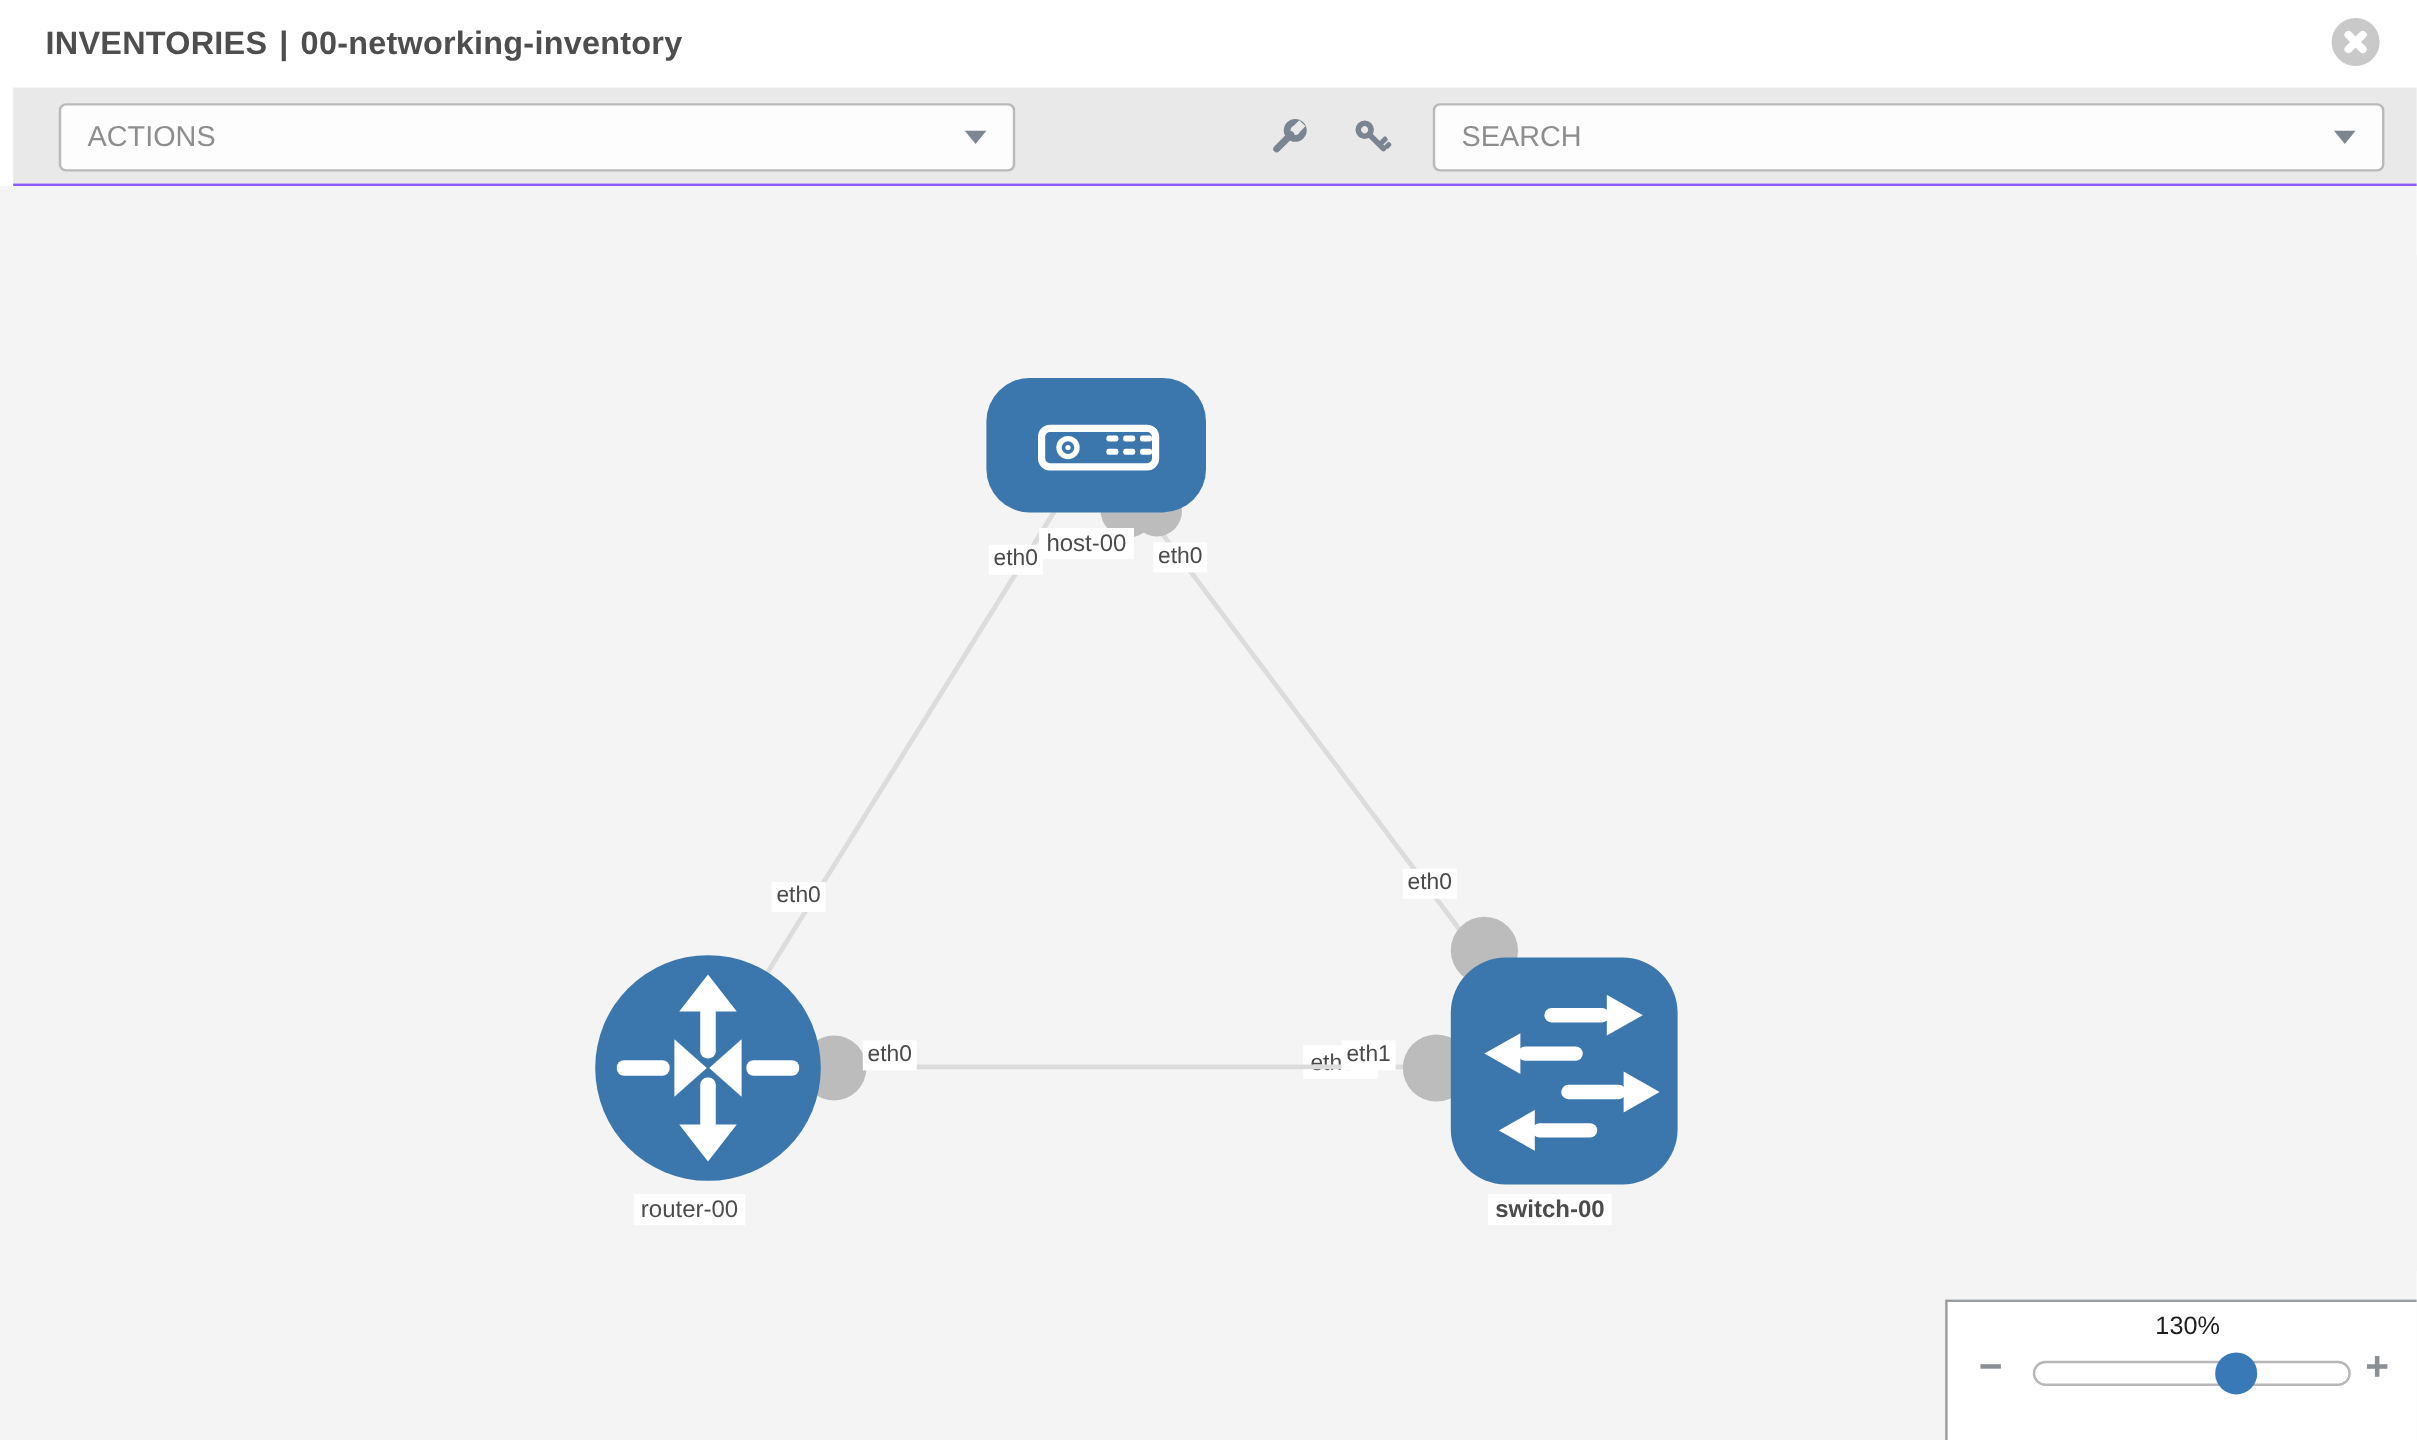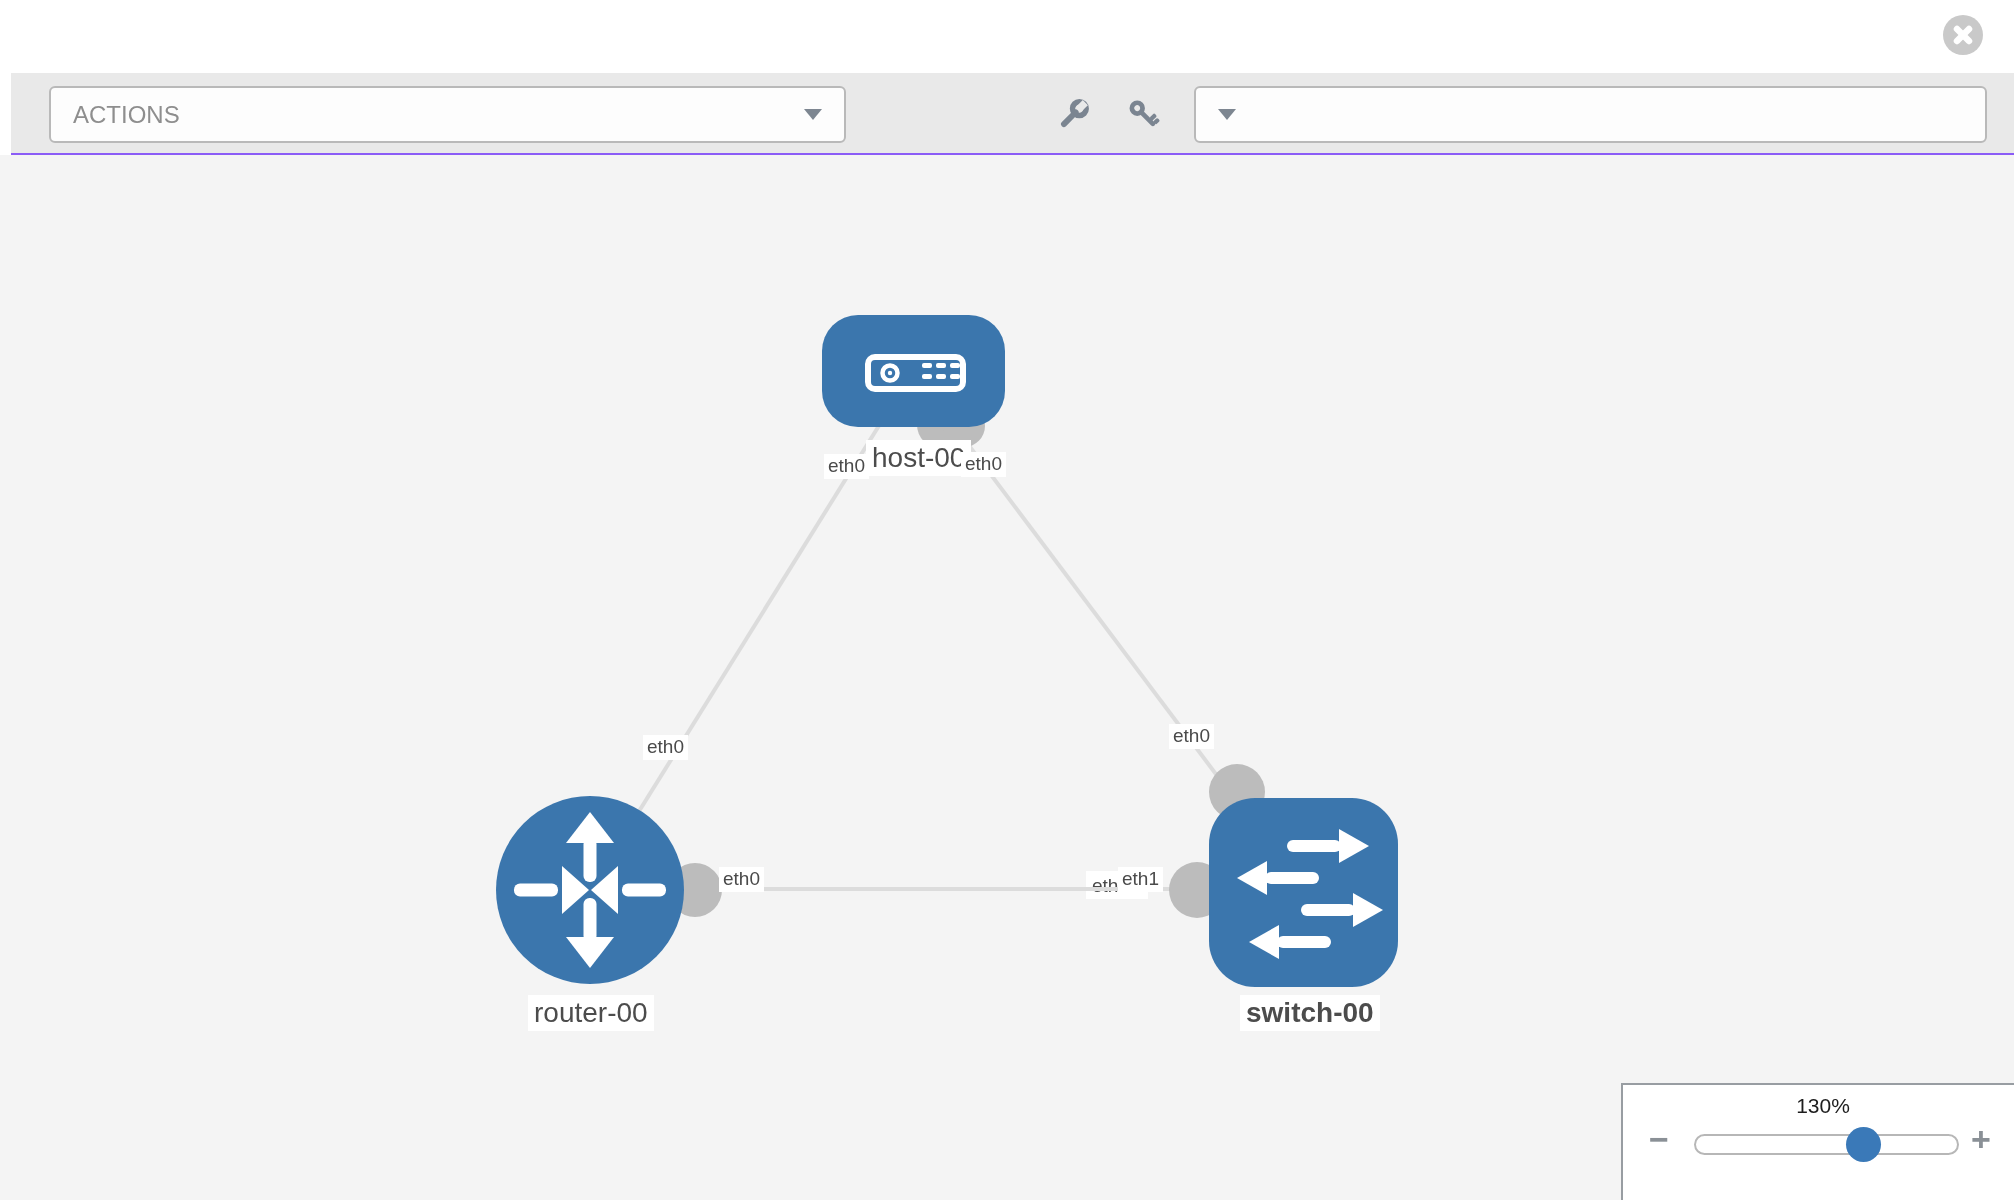--- a/index.html
+++ b/index.html
@@ -44,21 +44,21 @@
   
   .canvas{
     position:absolute;left:0;top:155px;width:2014px;height:1045px;background:#f4f4f4;
   }
   .canvas svg.topology{position:absolute;left:0;top:0;}
 
   .chip{
     position:absolute;background:#ffffff;color:#4a4a4a;white-space:nowrap;
     line-height:1.2;
   }
-  .chip.name{font-size:28px;padding:1px 6px;color:#4c4c4c;}
+  .chip.name{font-size:20px;padding:1px 6px;color:#4c4c4c;}
   .chip.eth{font-size:19px;padding:1px 4px;}
 
   
   .zoom-panel{
     position:absolute;left:1621px;top:928px;width:400px;height:125px;background:#ffffff;
     border:2px solid #989da2;
   }
   .zoom-level{
     position:absolute;left:0;top:9px;width:400px;text-align:center;
     font-size:21px;color:#1e1e1e;
@@ -77,20 +77,25 @@
     position:absolute;left:223px;top:42px;width:35px;height:35px;border-radius:50%;
     background:#3a79b8;cursor:grab;
   }
 </style>
 </head>
 <body>
 
 <div class="app">
 
   <div class="header">
+    <div class="title">
+      <span>INVENTORIES</span>
+      <span>|</span>
+      <span>00-networking-inventory</span>
+    </div>
     <div class="close-btn">
       <svg width="40" height="40" viewBox="0 0 40 40">
         <line x1="14" y1="14" x2="26" y2="26" stroke="#ffffff" stroke-width="6.5" stroke-linecap="round"></line>
         <line x1="26" y1="14" x2="14" y2="26" stroke="#ffffff" stroke-width="6.5" stroke-linecap="round"></line>
       </svg>
     </div>
   </div>
 
   <div class="toolbar">
     <div class="dropdown dd-actions">
@@ -112,20 +117,21 @@
         <g transform="translate(16,15) rotate(-45)" fill="#7b8591">
           <circle cx="0" cy="-9" r="5" fill="none" stroke="#7b8591" stroke-width="4.5"></circle>
           <rect x="-2.2" y="-5" width="4.4" height="19" rx="2.2"></rect>
           <rect x="1.5" y="5.5" width="6.5" height="4" rx="1.5"></rect>
           <rect x="1.5" y="10.5" width="5.5" height="4" rx="1.5"></rect>
         </g>
       </svg>
     </div>
 
     <div class="dropdown dd-search">
+      <span class="dd-text">SEARCH</span>
       <span class="caret"></span>
     </div>
   </div>
 
   <div class="canvas">
 
     <svg class="topology" width="2014" height="1045" viewBox="0 0 2014 1045">
 
       <g>
         <rect x="1086" y="716" width="62" height="28" fill="#ffffff"></rect>

